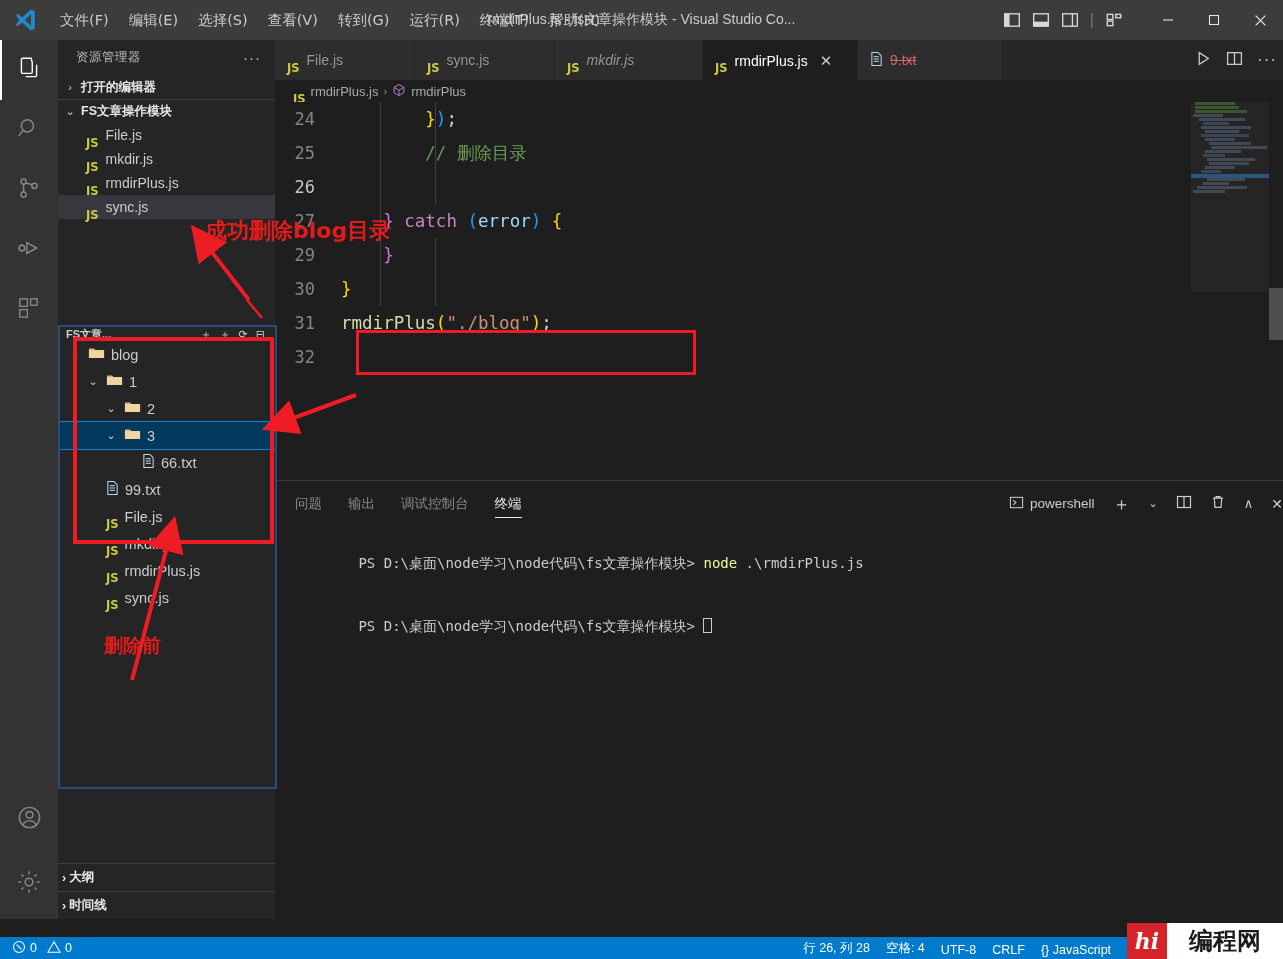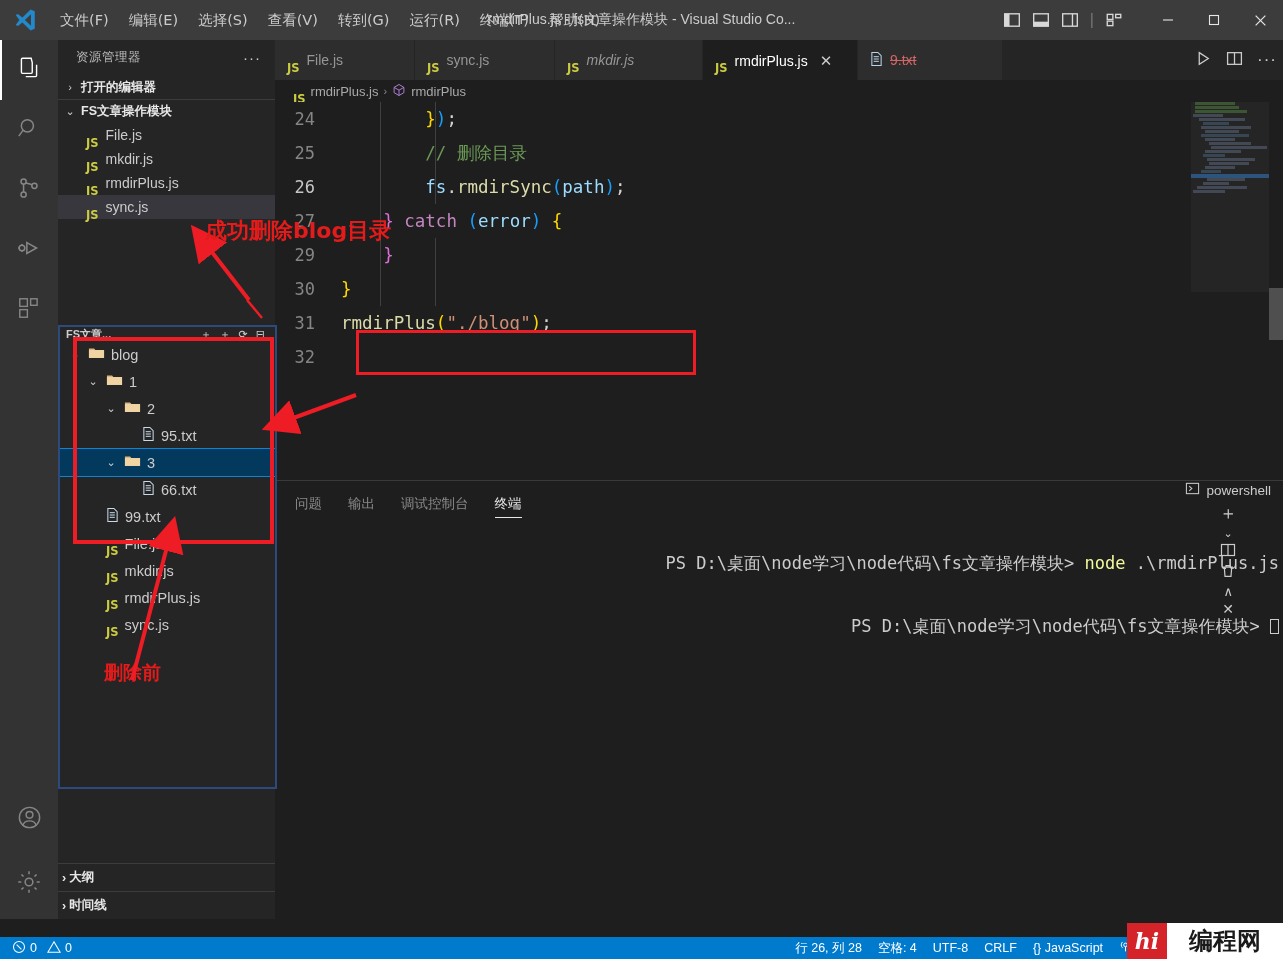--- a/index.html
+++ b/index.html
@@ -133,37 +133,37 @@
   .editor-scrollbar .thumb { position: absolute; right: 0; top: 186px; width: 14px; height: 52px; background: #4f4f4f; }
   .mm-slider { position: absolute; right: 14px; top: 62px; width: 78px; height: 190px; background: rgba(255,255,255,0.03); }
 
   
   .panel { position: absolute; left: 275px; top: 480px; width: 1008px; height: 439px; background: #1e1e1e; border-top: 1px solid #3a3a3a; }
   .panel-tabs { height: 45px; display: flex; align-items: center; padding-left: 20px; gap: 26px; position: relative; }
   .p-tab { color: #8a8a8a; font-size: 13.5px; height: 45px; display: flex; align-items: center; position: relative; }
   .p-tab.active { color: #e7e7e7; }
   .p-tab.active::after { content: ''; position: absolute; left: 0; right: 0; bottom: 8px; height: 1px; background: #e7e7e7; }
   .panel-actions {
-    position: absolute; right: 12px; top: 0; height: 45px; display: flex; align-items: center; gap: 2px; color: #cccccc; font-size: 14px; flex-direction: column;
+    position: absolute; right: 0; top: 0; height: 45px; display: flex; align-items: center; gap: 18px; color: #cccccc; font-size: 14px;
   }
   .term-select { display: flex; align-items: center; gap: 6px; color: #cccccc; font-size: 13.5px; }
   .terminal-body {
-    padding: 6px 4px 0 16px; font-family: "DejaVu Sans Mono", monospace; font-size: 17px; color: #cccccc; line-height: 21px; text-align: right;
+    padding: 6px 4px 0 16px; font-family: "DejaVu Sans Mono", monospace; font-size: 14px; color: #cccccc; line-height: 21px;
   }
   .term-line { white-space: pre; }
   .term-cmd { color: #f3f99d; }
   .term-cursor { display: inline-block; width: 9px; height: 15px; border: 1px solid #cccccc; vertical-align: -2px; }
 
   
   .statusbar {
     position: absolute; left: 0; bottom: 0; width: 1283px; height: 22px; background: #007acc;
     display: flex; align-items: center; color: #ffffff; font-size: 12.5px;
   }
   .sb-left { display: flex; align-items: center; gap: 4px; padding-left: 12px; }
-  .sb-right { margin-left: auto; display: flex; align-items: center; gap: 16px; padding-right: 8px; }
+  .sb-right { margin-left: auto; display: flex; align-items: flex-end; gap: 16px; padding-right: 0; }
   .sb-cell { display: flex; align-items: center; gap: 4px; white-space: nowrap; }
 
   
   .overlay-panel {
     position: absolute; left: 58px; top: 325px; width: 219px; height: 464px;
     background: #252526; border: 2px solid #2c4a7c; overflow: hidden; z-index: 30;
   }
   .ov-toolbar {
     height: 14px; display: flex; align-items: center; justify-content: space-between;
     padding: 0 10px 0 6px; color: #cccccc; font-size: 11px; overflow: hidden;
@@ -460,21 +460,20 @@
           <div class="code-line">
             <span class="ln">24</span>
             <span class="code-txt"><span class="t-plain">        </span><span class="t-y">}</span><span class="t-b">)</span><span class="t-plain">;</span></span>
           </div>
           <div class="code-line">
             <span class="ln">25</span>
             <span class="code-txt"><span class="t-plain">        </span><span class="t-comment">// 删除目录</span></span>
           </div>
           <div class="code-line">
             <span class="ln cur">26</span>
-            <span class="code-txt"><span class="t-plain">        </span><span class="t-var">fs</span><span class="t-plain">.</span><span class="t-func">rmdirSync</span><span class="t-b">(</span><span class="t-var">path</span><span class="t-b">)</span><span class="t-plain">;</span></span>
           </div>
           <div class="code-line">
             <span class="ln">27</span>
             <span class="code-txt"><span class="t-plain">    </span><span class="t-v">}</span><span class="t-plain"> </span><span class="t-keyword">catch</span><span class="t-plain"> </span><span class="t-b">(</span><span class="t-var">error</span><span class="t-b">)</span><span class="t-plain"> </span><span class="t-y">{</span></span>
           </div>
           <div class="code-line">
             <span class="ln">29</span>
             <span class="code-txt"><span class="t-plain">    </span><span class="t-v">}</span></span>
           </div>
           <div class="code-line">
@@ -597,30 +596,20 @@
           <span>1</span>
         </div>
         <div class="ov-tree-row" style="padding-left: 44px;">
           <span class="ov-chev">⌄</span>
           <span class="folder-ico"><svg width="17" height="14" viewBox="0 0 18 14">
               <path d="M1 2.2h5.4l1.4 1.6H17v8.4H1z" fill="#dcb67a"></path>
               <path d="M1 3.9h16v8.3H1z" fill="#f0d4a3"></path>
             </svg></span>
           <span>2</span>
         </div>
-        <div class="ov-tree-row" style="padding-left: 62px;">
-          <span class="ov-chev"></span>
-          <span class="file-ico"><svg width="13" height="16" viewBox="0 0 14 17" fill="none" stroke="#c7d9e8" stroke-width="1.1">
-              <path d="M2 1.5h6.5L12 5v10.5H2z"></path>
-              <line x1="4" y1="6" x2="9.5" y2="6"></line>
-              <line x1="4" y1="8.5" x2="9.5" y2="8.5"></line>
-              <line x1="4" y1="11" x2="9.5" y2="11"></line>
-            </svg></span>
-          <span>95.txt</span>
-        </div>
         <div class="ov-tree-row sel" style="padding-left: 44px;">
           <span class="ov-chev">⌄</span>
           <span class="folder-ico"><svg width="17" height="14" viewBox="0 0 18 14">
               <path d="M1 2.2h5.4l1.4 1.6H17v8.4H1z" fill="#dcb67a"></path>
               <path d="M1 3.9h16v8.3H1z" fill="#f0d4a3"></path>
             </svg></span>
           <span>3</span>
         </div>
         <div class="ov-tree-row" style="padding-left: 62px;">
           <span class="ov-chev"></span>

